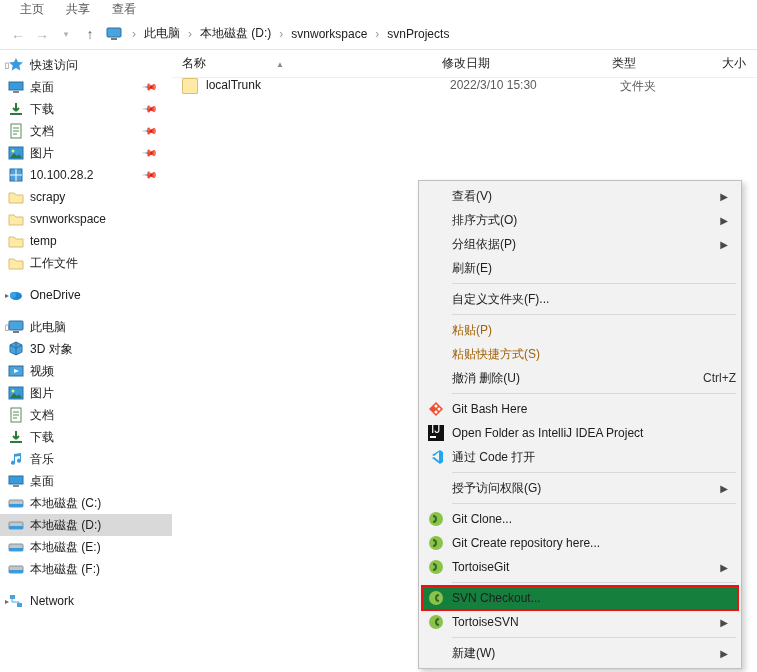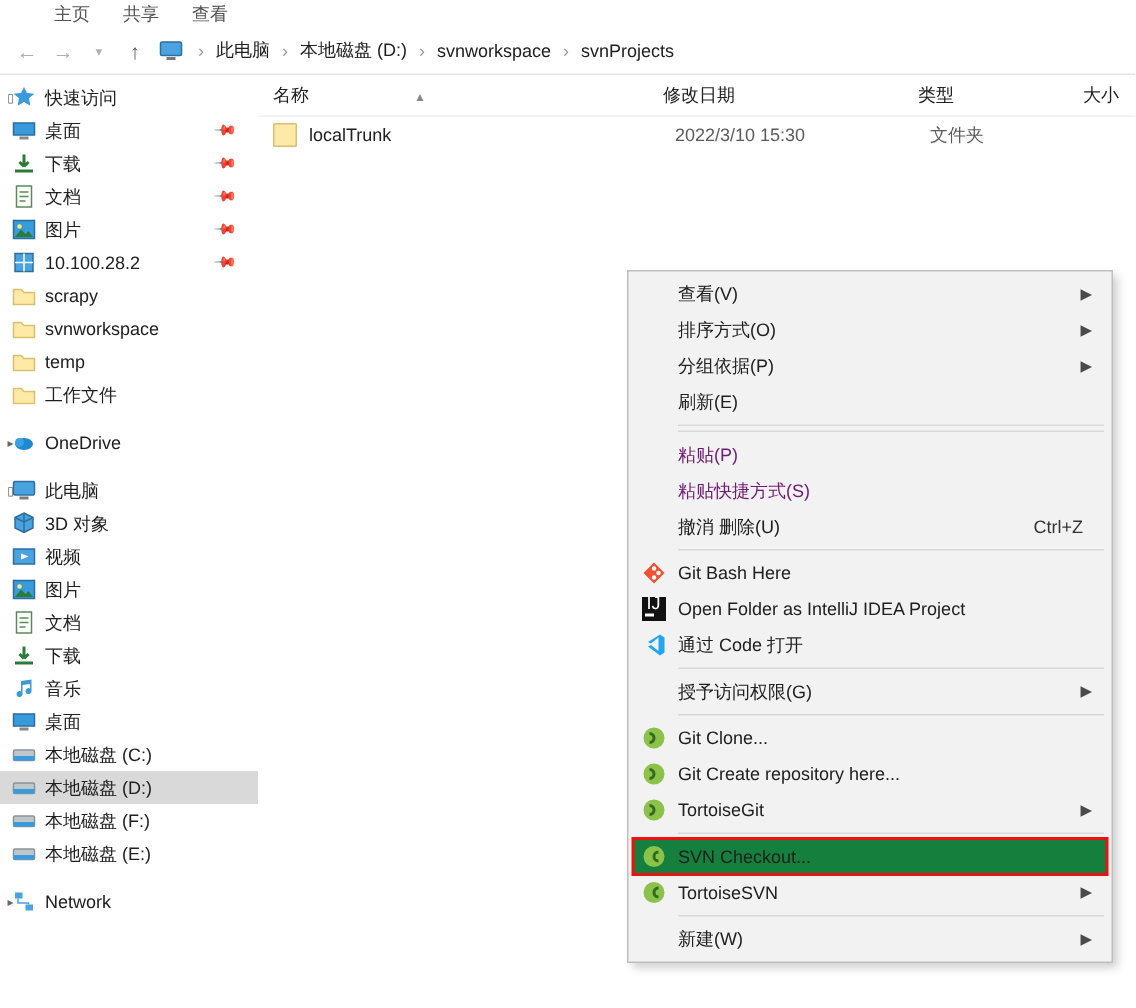--- a/index.html
+++ b/index.html
@@ -1,18 +1,18 @@
 <!DOCTYPE html>
 <html><head>
 <meta charset="utf-8">
 <style>
   *{box-sizing:border-box;margin:0;padding:0;font-family:"Microsoft YaHei","Segoe UI",sans-serif;font-size:12px;color:#202020}
   body{background:#fff;width:757px;height:672px;overflow:hidden}
   
-  .topbar{height:18px;background:#fff;padding-left:36px;display:flex;align-items:flex-end}
+  .topbar{height:18px;background:#fff;padding-left:20px;display:flex;align-items:flex-end}
   .topbar span{margin-right:22px;color:#555}
   
   .addrbar{height:32px;border-bottom:1px solid #e5e5e5;display:flex;align-items:center;padding:0 6px}
   .navbtn{width:24px;height:24px;display:flex;align-items:center;justify-content:center;color:#b0b0b0;font-size:14px}
   .navbtn.updir{color:#606060}
   .crumbs{display:flex;align-items:center;margin-left:4px}
   .pcicon{width:16px;height:16px;margin-right:6px}
   .crumb{padding:2px 4px}
   .sep{color:#9a9a9a;margin:0 4px}
   
@@ -26,32 +26,32 @@
   .side .sp{height:10px}
   .side .exp{position:absolute;left:2px;color:#666;font-size:8px;width:10px;text-align:center}
   
   .content{flex:1;position:relative}
   .cols{display:flex;height:28px;align-items:center;border-bottom:1px solid #f0f0f0;color:#444;padding-left:10px}
   .cols .hname{width:260px}
   .cols .hdate{width:170px}
   .cols .htype{width:110px}
   .cols .hsize{flex:1}
   .cols .sorticon{display:inline-block;margin-left:70px;color:#888;font-size:8px}
-  .row{display:flex;height:24px;align-items:center;padding-left:10px}
+  .row{display:flex;height:24px;align-items:flex-start;padding-left:10px}
   .row .fico{width:16px;height:16px;background:#ffe9a6;border:1px solid #d9bf72;border-radius:1px;margin-right:8px}
   .row .rn{width:244px}
   .row .rd{width:170px;color:#5b5b5b}
   .row .rt{width:110px;color:#5b5b5b}
   
   .ctx{position:absolute;left:246px;top:130px;width:324px;background:#f2f2f2;border:1px solid #bfbfbf;box-shadow:3px 3px 6px rgba(0,0,0,.2);padding:3px}
   .mi{display:flex;align-items:center;height:24px;padding-left:30px;position:relative}
-  .mi.disabled span{color:#701a75}
+  .mi.disabled span{color:#a16207}
   .mi .mico{position:absolute;left:6px;width:16px;height:16px;display:flex;align-items:center;justify-content:flex-start}
   .mi .arr{margin-left:auto;margin-right:10px;color:#4a4a4a;font-size:10px}
-  .mi .sc{margin-left:auto;margin-right:16px;color:#333}
+  .mi .sc{margin-left:auto;margin-right:2px;color:#333}
   .msep{height:1px;background:#d8d8d8;margin:3px 2px 3px 30px}
   .mi.highlight{outline:2px solid #e11;outline-offset:-1px;background:#15803d}
   
   .svg16{width:16px;height:16px}
 </style>
 </head>
 <body>
 
 <div class="topbar">
   <span>主页</span>
@@ -278,30 +278,30 @@
         </span>
         <span>本地磁盘 (D:)</span>
       </div>
       <div class="item nest">
         <span class="ico">
           <svg class="svg16" viewBox="0 0 16 16">
             <rect x="1" y="5" width="14" height="7" rx="1" fill="#c0c7cc" stroke="#8a9298"></rect>
             <rect x="1" y="9" width="14" height="3" fill="#3a9bdc"></rect>
           </svg>
         </span>
-        <span>本地磁盘 (F:)</span>
+        <span>本地磁盘 (E:)</span>
       </div>
       <div class="item nest">
         <span class="ico">
           <svg class="svg16" viewBox="0 0 16 16">
             <rect x="1" y="5" width="14" height="7" rx="1" fill="#c0c7cc" stroke="#8a9298"></rect>
             <rect x="1" y="9" width="14" height="3" fill="#3a9bdc"></rect>
           </svg>
         </span>
-        <span>本地磁盘 (E:)</span>
+        <span>本地磁盘 (F:)</span>
       </div>
       <div class="sp"></div>
       <div class="item">
         <span class="exp">▸</span>
         <span class="ico">
           <svg class="svg16" viewBox="0 0 16 16">
             <rect x="2" y="2" width="5" height="4" fill="#4aa3df"></rect>
             <rect x="9" y="10" width="5" height="4" fill="#4aa3df"></rect>
             <path d="M4 6v3h7v1" stroke="#4aa3df" fill="none"></path>
           </svg>
@@ -334,20 +334,23 @@
           <span class="arr">▶</span>
         </div>
         <div class="mi">
           <span>分组依据(P)</span>
           <span class="arr">▶</span>
         </div>
         <div class="mi">
           <span>刷新(E)</span>
         </div>
         <div class="msep"></div>
+        <div class="mi">
+          <span>自定义文件夹(F)...</span>
+        </div>
         <div class="msep"></div>
         <div class="mi disabled">
           <span>粘贴(P)</span>
         </div>
         <div class="mi disabled">
           <span>粘贴快捷方式(S)</span>
         </div>
         <div class="mi">
           <span>撤消 删除(U)</span>
           <span class="sc">Ctrl+Z</span>

